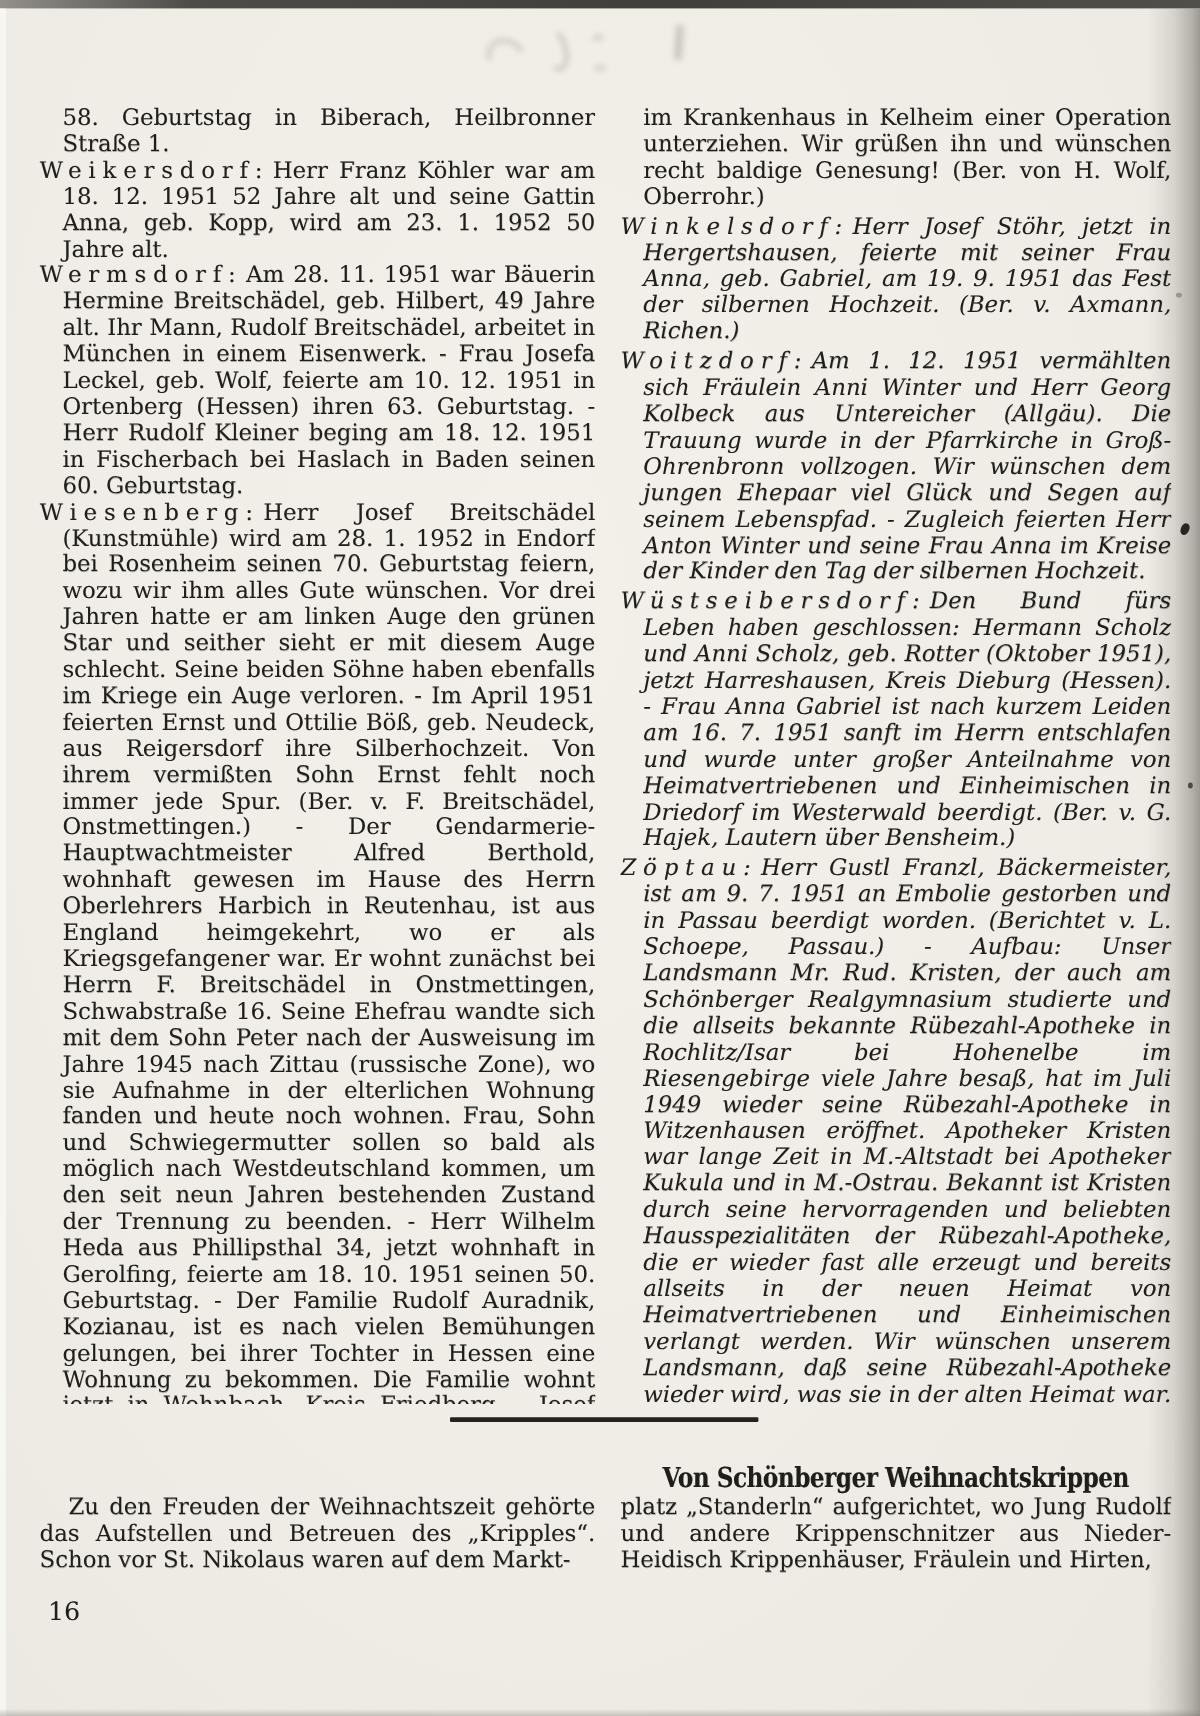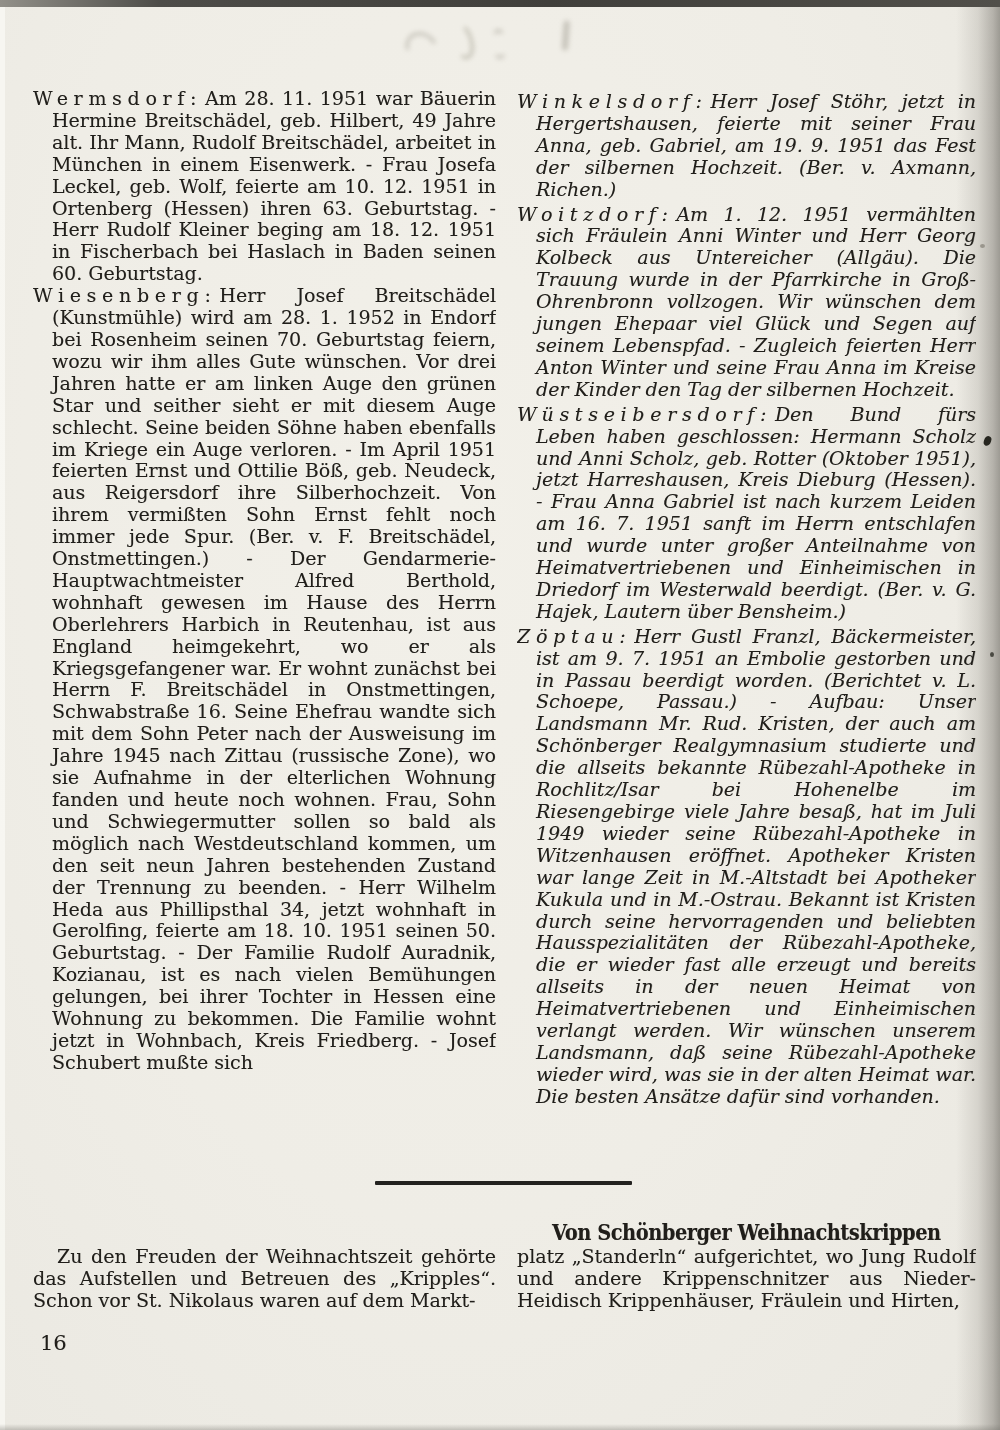--- a/index.html
+++ b/index.html
@@ -63,30 +63,33 @@
 <div class="speck-b"></div>
 <div class="speck-c"></div>
 <div class="bleed-smudge">
     <i></i>
     <i></i>
     <i></i>
     <i></i>
   </div>
 
 <div class="col col-mem col-left">
+  <p class="entry cont">58. Geburtstag in Biberach, Heilbronner Straße 1.</p>
   <div data-list="memorial.left.entries">
 
+      <p class="entry"><span class="place">Weikersdorf</span><span class="etext">Herr Franz Köhler war am 18. 12. 1951 52 Jahre alt und seine Gattin Anna, geb. Kopp, wird am 23. 1. 1952 50 Jahre alt.</span></p>
 
       <p class="entry"><span class="place">Wermsdorf</span><span class="etext">Am 28. 11. 1951 war Bäuerin Hermine Breitschädel, geb. Hilbert, 49 Jahre alt. Ihr Mann, Rudolf Breitschädel, arbeitet in München in einem Eisenwerk. - Frau Josefa Leckel, geb. Wolf, feierte am 10. 12. 1951 in Ortenberg (Hessen) ihren 63. Geburtstag. - Herr Rudolf Kleiner beging am 18. 12. 1951 in Fischerbach bei Haslach in Baden seinen 60. Geburtstag.</span></p>
 
       <p class="entry"><span class="place">Wiesenberg</span><span class="etext">Herr Josef Breitschädel (Kunstmühle) wird am 28. 1. 1952 in Endorf bei Rosenheim seinen 70. Geburtstag feiern, wozu wir ihm alles Gute wünschen. Vor drei Jahren hatte er am linken Auge den grünen Star und seither sieht er mit diesem Auge schlecht. Seine beiden Söhne haben ebenfalls im Kriege ein Auge verloren. - Im April 1951 feierten Ernst und Ottilie Böß, geb. Neudeck, aus Reigersdorf ihre Silberhochzeit. Von ihrem vermißten Sohn Ernst fehlt noch immer jede Spur. (Ber. v. F. Breitschädel, Onstmettingen.) - Der Gendarmerie-Hauptwachtmeister Alfred Berthold, wohnhaft gewesen im Hause des Herrn Oberlehrers Harbich in Reutenhau, ist aus England heimgekehrt, wo er als Kriegsgefangener war. Er wohnt zunächst bei Herrn F. Breitschädel in Onstmettingen, Schwabstraße 16. Seine Ehefrau wandte sich mit dem Sohn Peter nach der Ausweisung im Jahre 1945 nach Zittau (russische Zone), wo sie Aufnahme in der elterlichen Wohnung fanden und heute noch wohnen. Frau, Sohn und Schwiegermutter sollen so bald als möglich nach Westdeutschland kommen, um den seit neun Jahren bestehenden Zustand der Trennung zu beenden. - Herr Wilhelm Heda aus Phillipsthal 34, jetzt wohnhaft in Gerolfing, feierte am 18. 10. 1951 seinen 50. Geburtstag. - Der Familie Rudolf Auradnik, Kozianau, ist es nach vielen Bemühungen gelungen, bei ihrer Tochter in Hessen eine Wohnung zu bekommen. Die Familie wohnt jetzt in Wohnbach, Kreis Friedberg. - Josef Schubert mußte sich</span></p>
     </div>
 </div>
 
 <div class="col col-mem col-right">
+  <p class="entry cont">im Krankenhaus in Kelheim einer Operation unterziehen. Wir grüßen ihn und wünschen recht baldige Genesung! (Ber. von H. Wolf, Oberrohr.)</p>
   <div data-list="memorial.right.entries">
 
       <p class="entry"><span class="place">Winkelsdorf</span><span class="etext">Herr Josef Stöhr, jetzt in Hergertshausen, feierte mit seiner Frau Anna, geb. Gabriel, am 19. 9. 1951 das Fest der silbernen Hochzeit. (Ber. v. Axmann, Richen.)</span></p>
 
       <p class="entry"><span class="place">Woitzdorf</span><span class="etext">Am 1. 12. 1951 vermählten sich Fräulein Anni Winter und Herr Georg Kolbeck aus Untereicher (Allgäu). Die Trauung wurde in der Pfarrkirche in Groß-Ohrenbronn vollzogen. Wir wünschen dem jungen Ehepaar viel Glück und Segen auf seinem Lebenspfad. - Zugleich feierten Herr Anton Winter und seine Frau Anna im Kreise der Kinder den Tag der silbernen Hochzeit.</span></p>
 
       <p class="entry"><span class="place">Wüstseibersdorf</span><span class="etext">Den Bund fürs Leben haben geschlossen: Hermann Scholz und Anni Scholz, geb. Rotter (Oktober 1951), jetzt Harreshausen, Kreis Dieburg (Hessen). - Frau Anna Gabriel ist nach kurzem Leiden am 16. 7. 1951 sanft im Herrn entschlafen und wurde unter großer Anteilnahme von Heimatvertriebenen und Einheimischen in Driedorf im Westerwald beerdigt. (Ber. v. G. Hajek, Lautern über Bensheim.)</span></p>
 
       <p class="entry"><span class="place">Zöptau</span><span class="etext">Herr Gustl Franzl, Bäckermeister, ist am 9. 7. 1951 an Embolie gestorben und in Passau beerdigt worden. (Berichtet v. L. Schoepe, Passau.) - Aufbau: Unser Landsmann Mr. Rud. Kristen, der auch am Schönberger Realgymnasium studierte und die allseits bekannte Rübezahl-Apotheke in Rochlitz/Isar bei Hohenelbe im Riesengebirge viele Jahre besaß, hat im Juli 1949 wieder seine Rübezahl-Apotheke in Witzenhausen eröffnet. Apotheker Kristen war lange Zeit in M.-Altstadt bei Apotheker Kukula und in M.-Ostrau. Bekannt ist Kristen durch seine hervorragenden und beliebten Hausspezialitäten der Rübezahl-Apotheke, die er wieder fast alle erzeugt und bereits allseits in der neuen Heimat von Heimatvertriebenen und Einheimischen verlangt werden. Wir wünschen unserem Landsmann, daß seine Rübezahl-Apotheke wieder wird, was sie in der alten Heimat war. Die besten Ansätze dafür sind vorhanden.</span></p>
     </div>

